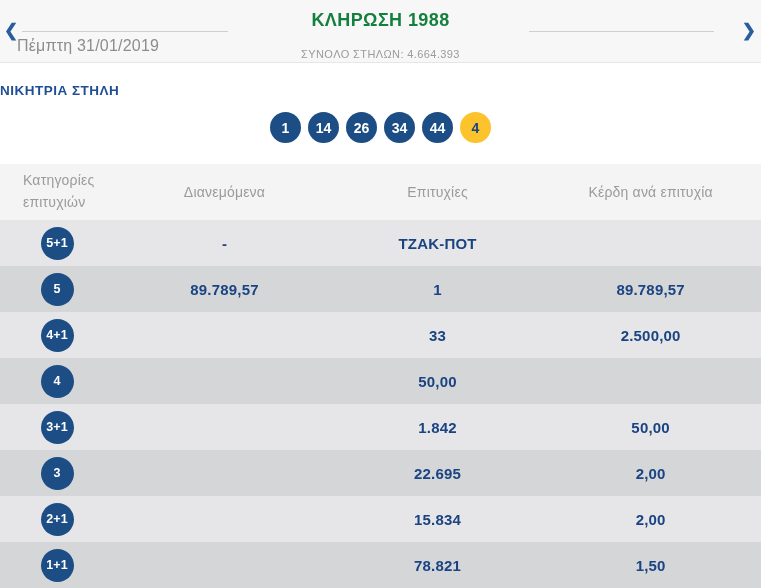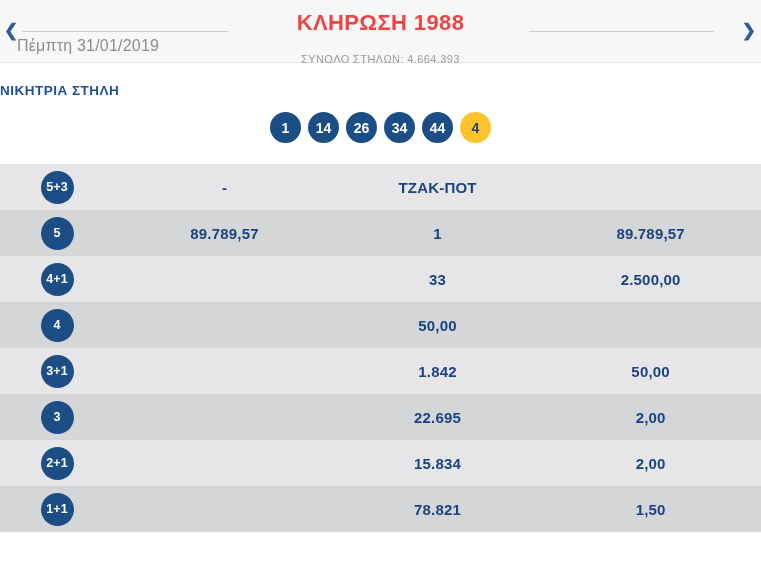--- a/index.html
+++ b/index.html
@@ -44,23 +44,23 @@
     font-size: 16px;
     color: #8d8d8f;
     letter-spacing: 0.2px;
   }
   .nav-center {
     position: absolute;
     left: 0; right: 0; top: 10px;
     text-align: center;
   }
   .nav-title {
-    font-size: 22px;
-    font-weight: bold;
-    color: #ef4444;
+    font-size: 18px;
+    font-weight: bold;
+    color: #15803d;
     letter-spacing: 0.4px;
     text-align: center;
   }
   .nav-subtitle {
     margin-top: 17px;
     font-size: 11px;
     color: #9b9b9c;
     letter-spacing: 0.4px;
   }
   
@@ -171,24 +171,30 @@
     <span class="ball">1</span>
     <span class="ball">14</span>
     <span class="ball">26</span>
     <span class="ball">34</span>
     <span class="ball">44</span>
     <span class="ball bonus">4</span>
   </div>
 </div>
 
 <div class="table">
-
-  <div class="trow light">
-    <div class="td cat">
-        <span class="cat-ball">5+3</span>
+  <div class="thead">
+    <div class="th cat"><span>Κατηγορίες επιτυχιών</span></div>
+    <div class="th">Διανεμόμενα</div>
+    <div class="th">Επιτυχίες</div>
+    <div class="th">Κέρδη ανά επιτυχία</div>
+  </div>
+
+  <div class="trow light">
+    <div class="td cat">
+        <span class="cat-ball">5+1</span>
       </div>
     <div class="td">-</div>
     <div class="td">ΤΖΑΚ-ΠΟΤ</div>
   </div>
   <div class="trow dark">
     <div class="td cat">
         <span class="cat-ball">5</span>
       </div>
     <div class="td">89.789,57</div>
     <div class="td">1</div>

